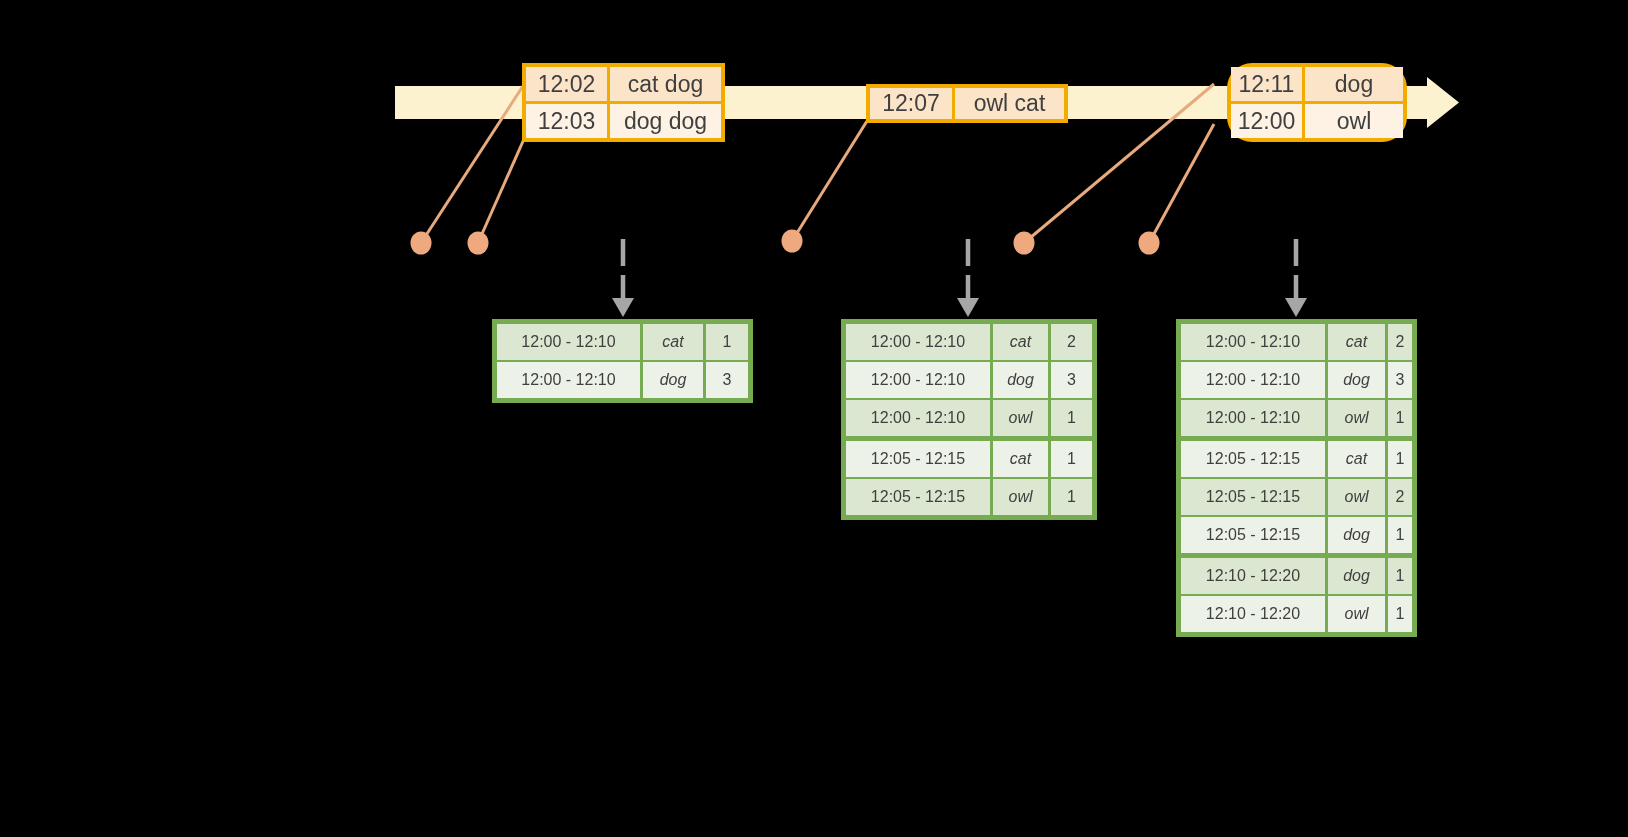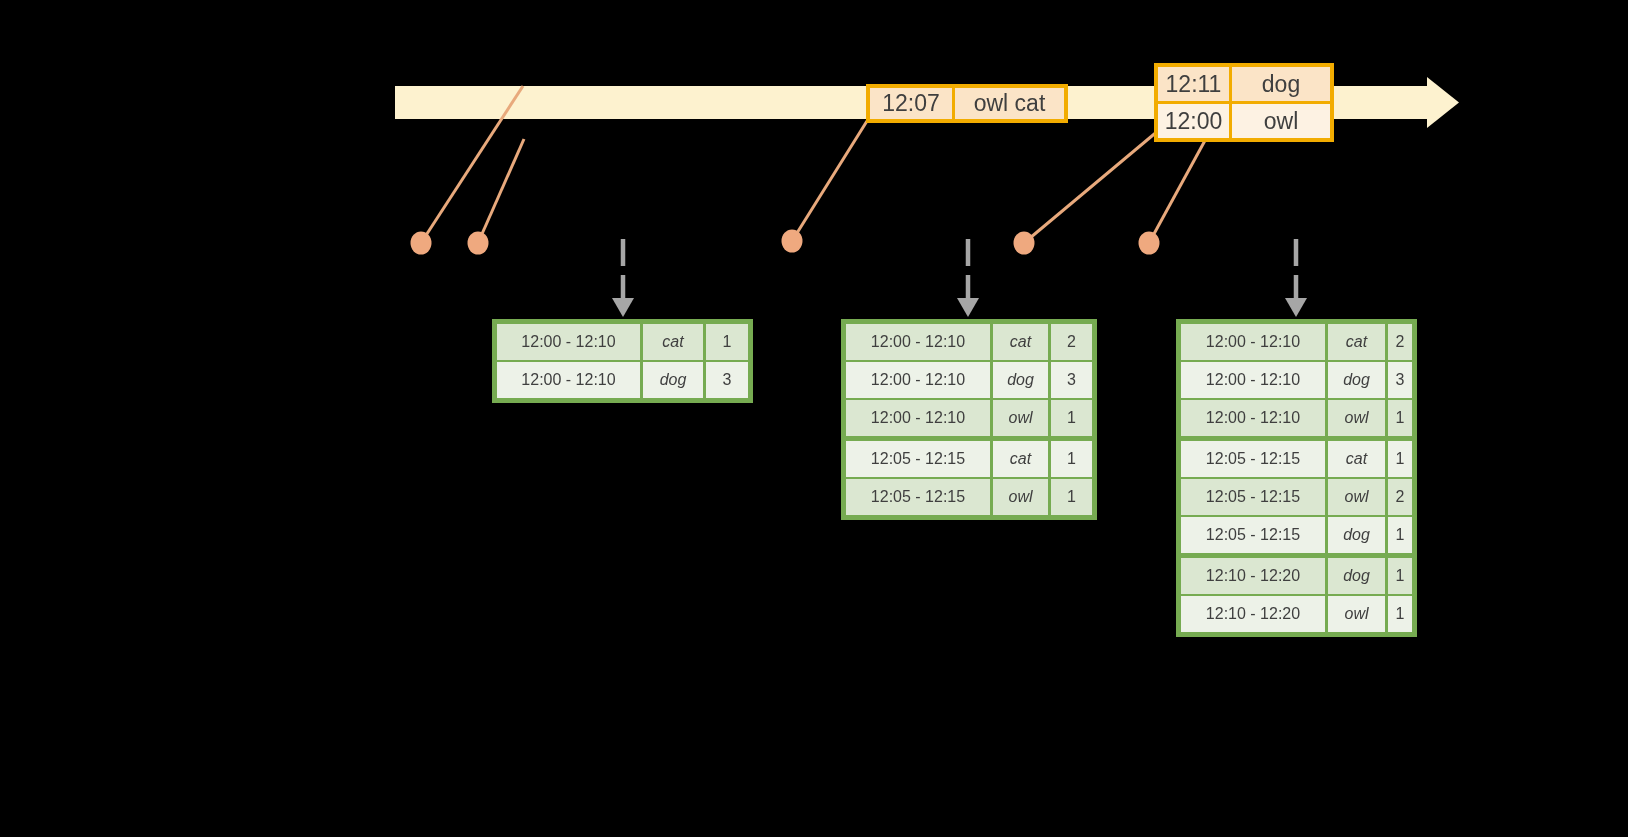--- a/index.html
+++ b/index.html
@@ -71,27 +71,37 @@
     <g stroke="#a6a6a6" fill="#a6a6a6">
       <line x1="623" y1="239" x2="623" y2="301" stroke-width="4.5" stroke-dasharray="27 9" fill="none"></line>
       <polygon points="612,298 634,298 623,317" stroke="none"></polygon>
       <line x1="968" y1="239" x2="968" y2="301" stroke-width="4.5" stroke-dasharray="27 9" fill="none"></line>
       <polygon points="957,298 979,298 968,317" stroke="none"></polygon>
       <line x1="1296" y1="239" x2="1296" y2="301" stroke-width="4.5" stroke-dasharray="27 9" fill="none"></line>
       <polygon points="1285,298 1307,298 1296,317" stroke="none"></polygon>
     </g>
   </svg>
 
+  <div class="etable" style="left:522px;top:63px;--rowh:34px;--c1:81px;--c2:111px;">
+      <div class="erow dark">
+        <div class="ecell time">12:02</div>
+        <div class="ecell words">cat dog</div>
+      </div>
+      <div class="erow light">
+        <div class="ecell time">12:03</div>
+        <div class="ecell words">dog dog</div>
+      </div>
+    </div>
   <div class="etable" style="left:866px;top:84px;--rowh:31px;--c1:82px;--c2:109px;">
       <div class="erow dark">
         <div class="ecell time">12:07</div>
         <div class="ecell words">owl cat</div>
       </div>
     </div>
-  <div class="etable" style="left:1154px;top:63px;--rowh:34px;--c1:71px;--c2:98px;">
+  <div class="etable" style="left:1227px;top:63px;border-radius:25px;--rowh:34px;--c1:71px;--c2:98px;">
       <div class="erow dark">
         <div class="ecell time">12:11</div>
         <div class="ecell words">dog</div>
       </div>
       <div class="erow light">
         <div class="ecell time">12:00</div>
         <div class="ecell words">owl</div>
       </div>
     </div>
 

